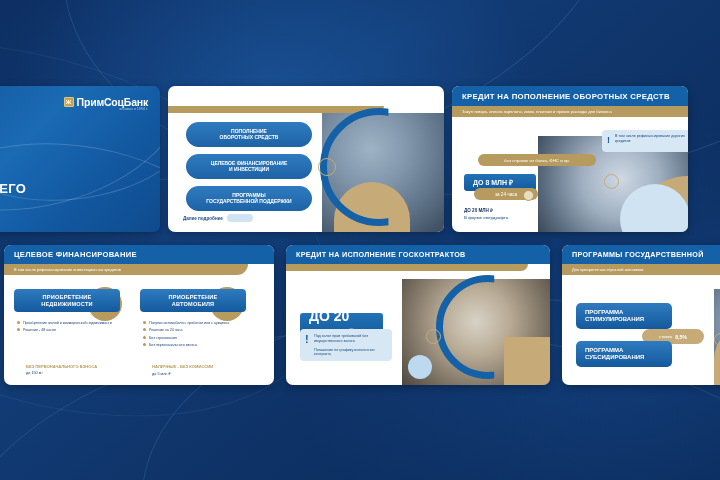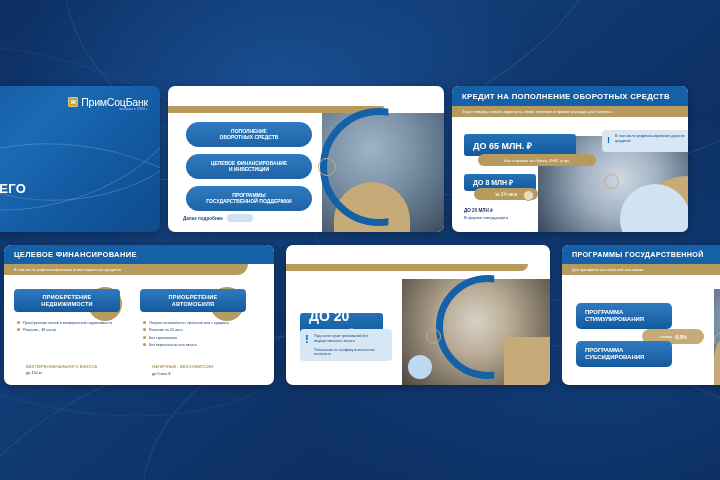--- a/index.html
+++ b/index.html
@@ -80,21 +80,21 @@
   #slide1 { left: -72px; top: 86px; width: 232px; height: 146px;
             background: linear-gradient(135deg,#14579d 0%,#1a6ab4 40%,#1258a0 70%,#0f4b8c 100%); }
   #slide1 .cov-swirl { position: absolute; border: 1px solid rgba(255,255,255,0.18);
                        border-radius: 50%; }
   #slide1 .logo-wrap { position: absolute; right: 12px; top: 10px;
                        display: flex; align-items: center; gap: 3px; }
   #slide1 .logo-mark { width: 10px; height: 10px; background: #c9a24a;
                        border: 1px solid #e0c478; border-radius: 1px;
                        display:flex; align-items:center; justify-content:center;
                        color:#fff; font-size:6px; font-weight:bold; }
-  #slide1 .logo-name { color:#fff; font-size:10.5px; font-weight:normal; letter-spacing:-.2px; }
+  #slide1 .logo-name { color:#fff; font-size:10.5px; font-weight:bold; letter-spacing:-.2px; }
   #slide1 .logo-sub  { position:absolute; right:12px; top:21px; color:rgba(255,255,255,.72);
                        font-size:3.2px; letter-spacing:.2px; }
   #slide1 .cov-title { position: absolute; left: 10px; bottom: 34px; color:#fff;
                        font-weight: bold; font-size: 13px; letter-spacing:.4px; line-height:1.35; }
   #slide1 .dotgrid { position:absolute; left:92px; bottom:44px; width:64px; height:26px;
       background-image: radial-gradient(rgba(255,255,255,.28) 0.6px, transparent 0.7px);
       background-size: 4px 4px; }
 
   
   #slide2 { left: 168px; top: 86px; width: 276px; height: 146px; }
@@ -248,23 +248,20 @@
 
   <div class="slide" id="slide3">
     <div class="hdr">КРЕДИТ НА ПОПОЛНЕНИЕ ОБОРОТНЫХ СРЕДСТВ</div>
     <div class="subhdr">Закуп товара, оплата зарплаты, комм. платежи и прочие расходы для бизнеса</div>
 
     <div class="photo"></div>
     <div class="tancircle"></div>
     <div class="bluecircle"></div>
     <div class="ring"></div>
 
-    <div class="blue-box" style="position:absolute;left:12px;top:48px;width:112px;height:22px;font-size:9px;">
-      <span>ДО 65 МЛН. ₽</span>
-    </div>
     <div class="tanpill" style="position:absolute;left:26px;top:68px;width:118px;height:12px;font-size:4.4px;font-weight:normal;">без справок из банка, ФНС и пр.</div>
 
     <div class="blue-box" style="position:absolute;left:12px;top:88px;width:72px;height:17px;font-size:7px;">
       <span>ДО 8 МЛН ₽</span>
     </div>
     <div class="tanpill" style="position:absolute;left:22px;top:102px;width:64px;height:12px;font-size:4.6px;font-weight:normal;">
       <span>за 24 часа</span>
       <span class="clock"></span>
     </div>
 
@@ -332,20 +329,21 @@
         <span>Без первоначального взноса</span>
       </div>
     </div>
     <div class="foot" style="left:148px;top:119px;">
       <div class="goldtext" style="font-size:4.1px;">НАЛИЧНЫЕ - БЕЗ КОМИССИИ</div>
       <div class="navytext" style="font-size:3.8px;margin-top:2px;">до 5 млн ₽</div>
     </div>
   </div>
 
   <div class="slide" id="slide5">
+    <div class="hdr">КРЕДИТ НА ИСПОЛНЕНИЕ ГОСКОНТРАКТОВ</div>
     <div class="goldband"></div>
 
     <div class="photo"></div>
     <div class="tancircle"></div>
     <div class="arc"></div>
     <div class="ring"></div>
     <div class="bluedot"></div>
 
     <div class="blue-box" style="position:absolute;left:14px;top:68px;width:83px;height:24px;font-size:14px;">
       <span>ДО 20 МЛН. ₽</span>

